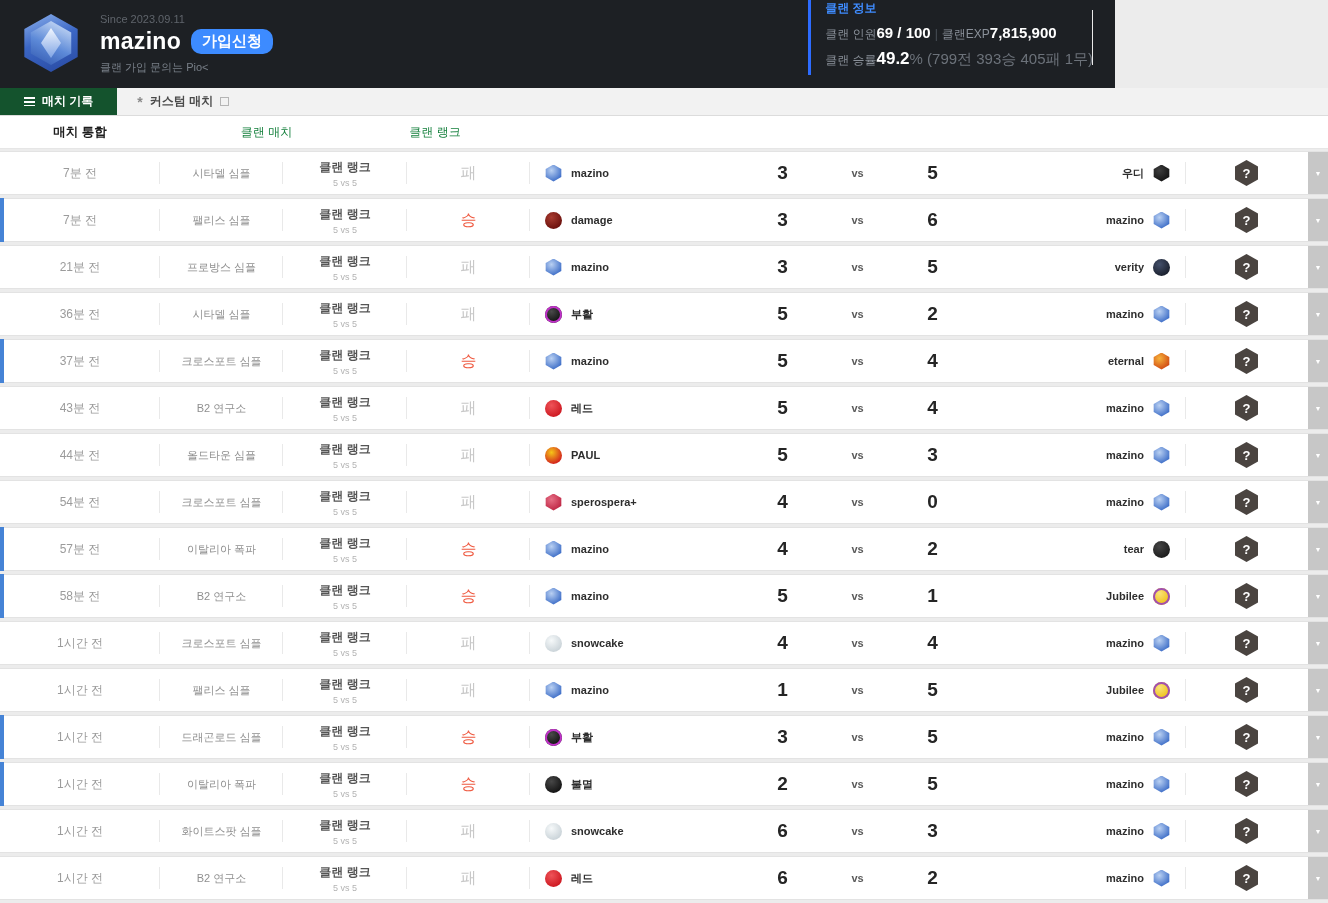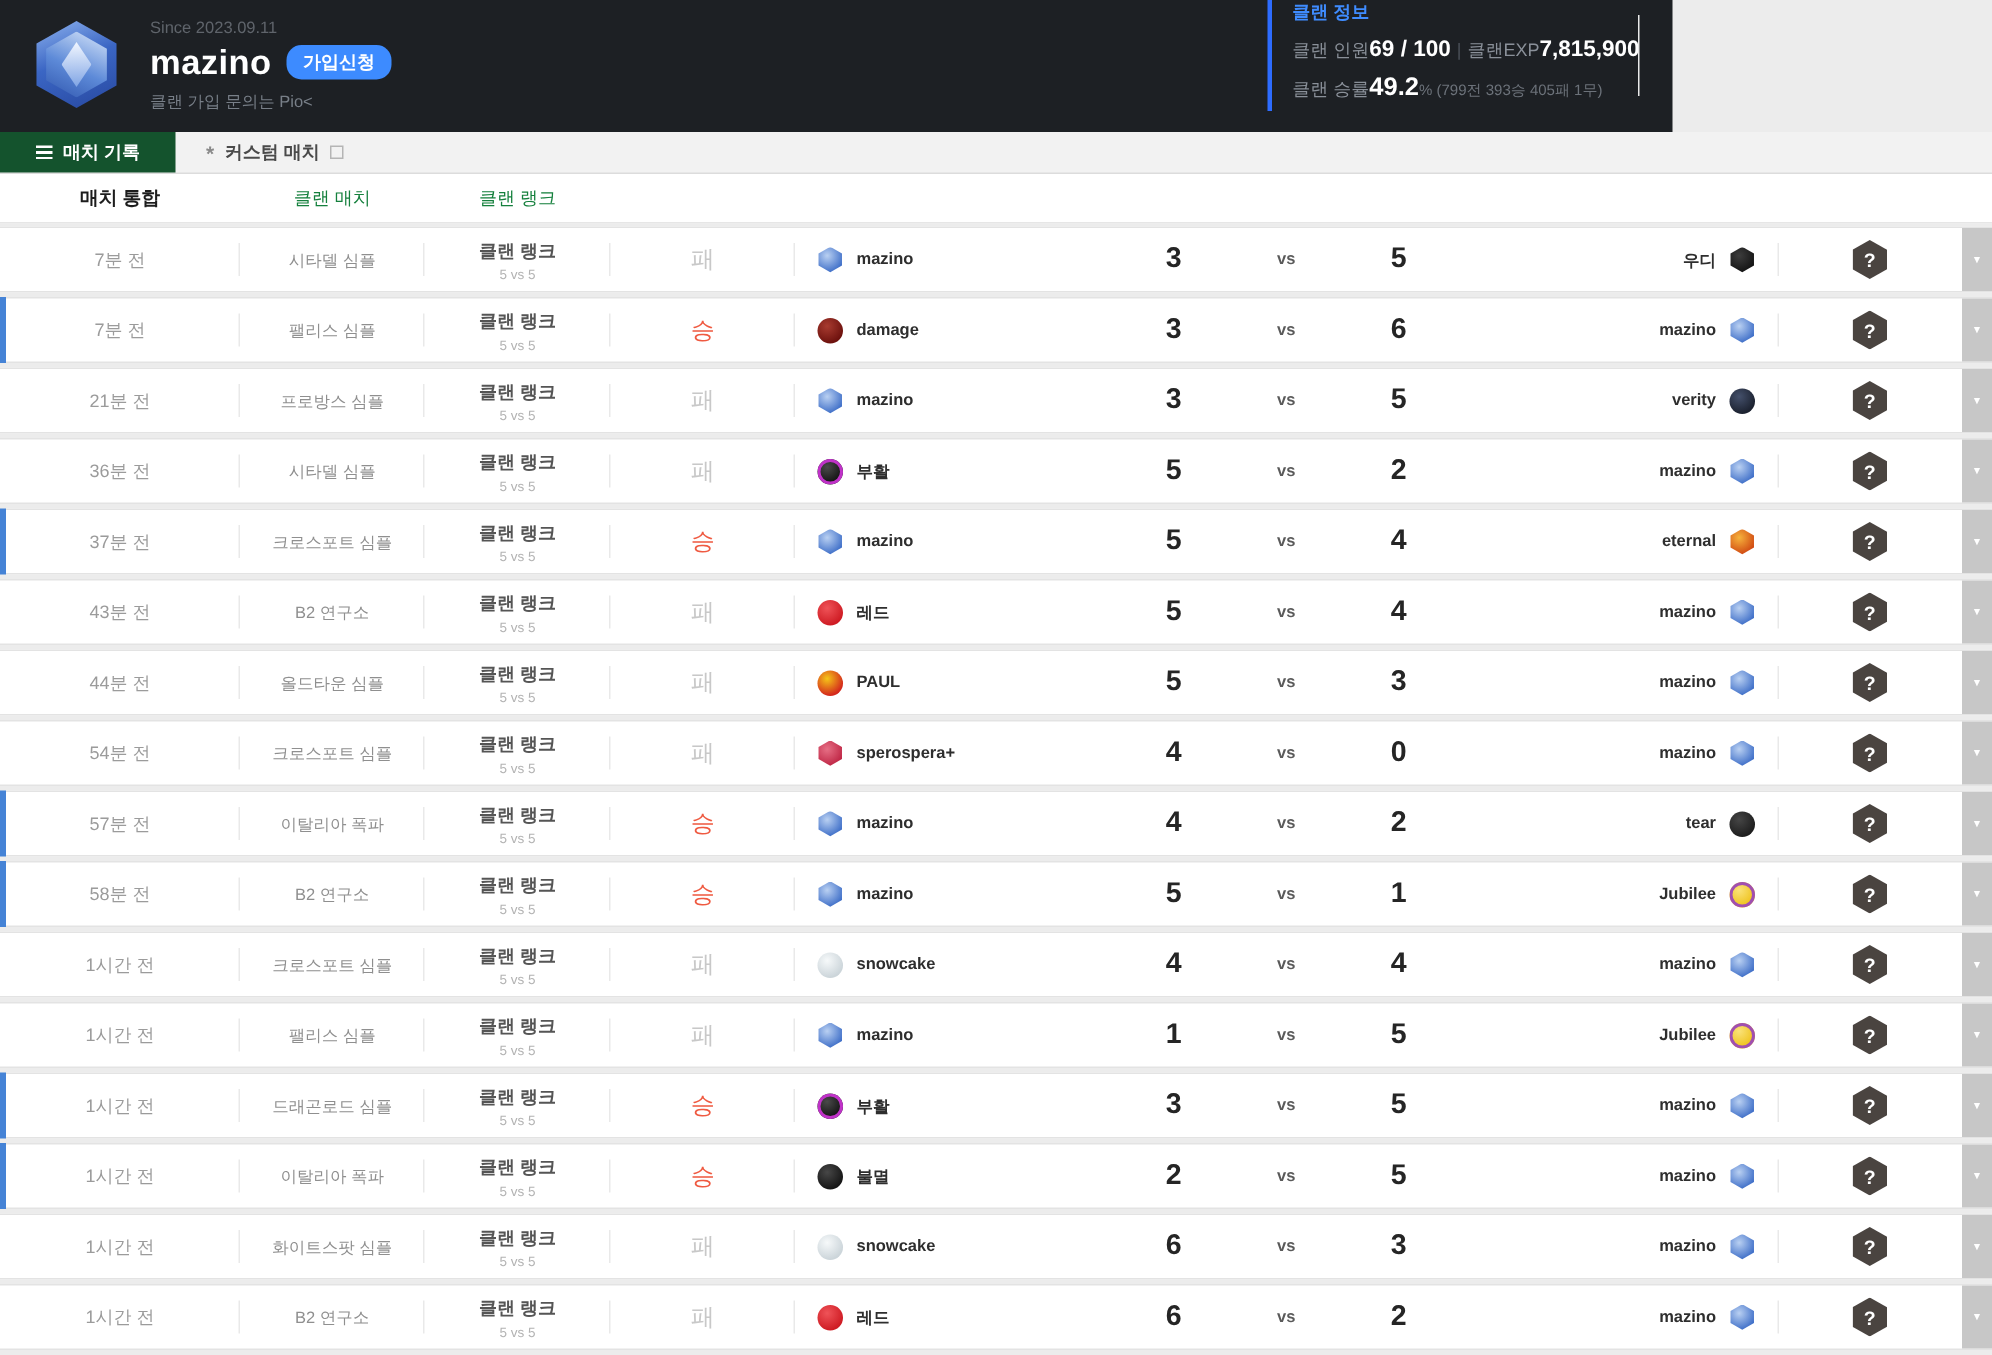--- a/index.html
+++ b/index.html
@@ -14,48 +14,48 @@
   .logo::before { content:""; position:absolute; inset:7px;
     clip-path:polygon(50% 0,96% 26%,96% 74%,50% 100%,4% 74%,4% 26%);
     background:linear-gradient(205deg,#dce9fb 0%,#5d8ad8 55%,#2f55ad 100%); }
   .logo::after { content:""; position:absolute; left:19px; top:14px; width:20px; height:30px;
     clip-path:polygon(50% 0,100% 50%,50% 100%,0 50%);
     background:linear-gradient(180deg,#f2f7ff,#7fa4e4); }
   .clan-meta { position:absolute; left:100px; top:13px; }
   .since { color:#5f646b; font-size:11px; margin-bottom:3px; }
   .name-line { display:flex; align-items:center; gap:10px; }
   .clan-name { color:#ffffff; font-size:23px; font-weight:bold; letter-spacing:.3px; }
-  .join-badge { background:#3d8bff; color:#fff; font-size:12px; font-weight:bold;
+  .join-badge { background:#3d8bff; color:#fff; font-size:15px; font-weight:bold;
     padding:3px 11px; border-radius:10px; cursor:pointer; }
   .subtitle { color:#787f88; font-size:11px; margin-top:5px; }
 
   .clan-info { position:absolute; right:22px; top:0; border-left:3px solid #2d6cff;
     padding-left:14px; min-width:205px; }
   .info-title { color:#3f8cff; font-size:12px; font-weight:bold; margin-bottom:7px; }
   .info-line { color:#8a9099; font-size:12px; margin-bottom:6px; display:flex;
     align-items:baseline; gap:0; white-space:nowrap; }
   .info-line .val { color:#ffffff; font-size:15px; font-weight:bold; }
   .info-line .val.big { font-size:17px; }
   .info-line .sep { color:#4a5058; margin:0 4px; }
-  .info-line .tiny { color:#6c727a; font-size:10px; }
+  .info-line .tiny { color:#6c727a; font-size:15px; }
 
   
   .tabbar { display:flex; width:1328px; height:28px; background:#f2f2f2;
     border-bottom:1px solid #dcdcdc; }
   .tab { display:flex; align-items:center; gap:7px; padding:0 20px; font-size:12px;
     font-weight:bold; color:#4a4a4a; cursor:pointer; }
   .tab.active { background:#14532d; color:#fff; padding:0 24px; }
   .list-icon { display:inline-block; width:11px; height:9px;
     background:repeating-linear-gradient(180deg,#fff 0 2px,transparent 2px 4px); }
   .star-icon { color:#8a8a8a; font-size:14px; font-weight:bold; line-height:10px; }
   .ext-icon { display:inline-block; width:9px; height:9px; border:1px solid #b5b5b5; }
 
   
   .filterbar { display:flex; align-items:center; width:1328px; height:33px;
-    background:#ffffff; border-bottom:1px solid #e6e6e6; }
+    background:#ffffff; border-bottom:1px solid #e6e6e6;gap:45px; }
   .filter { text-align:center; font-size:12px; color:#15803d; cursor:pointer; }
   .filter:nth-child(1){ width:160px; }
   .filter:nth-child(2){ width:123px; }
   .filter:nth-child(3){ width:124px; }
   .filter.active { color:#1d1d1d; font-weight:bold; font-size:12.5px; }
 
   
   .rows { width:1328px; background:#ececec; padding-top:2px; }
   .row { position:relative; display:flex; align-items:center; width:1328px; height:44px;
     background:#fff; border-top:1px solid #e3e3e3; border-bottom:1px solid #e3e3e3;

